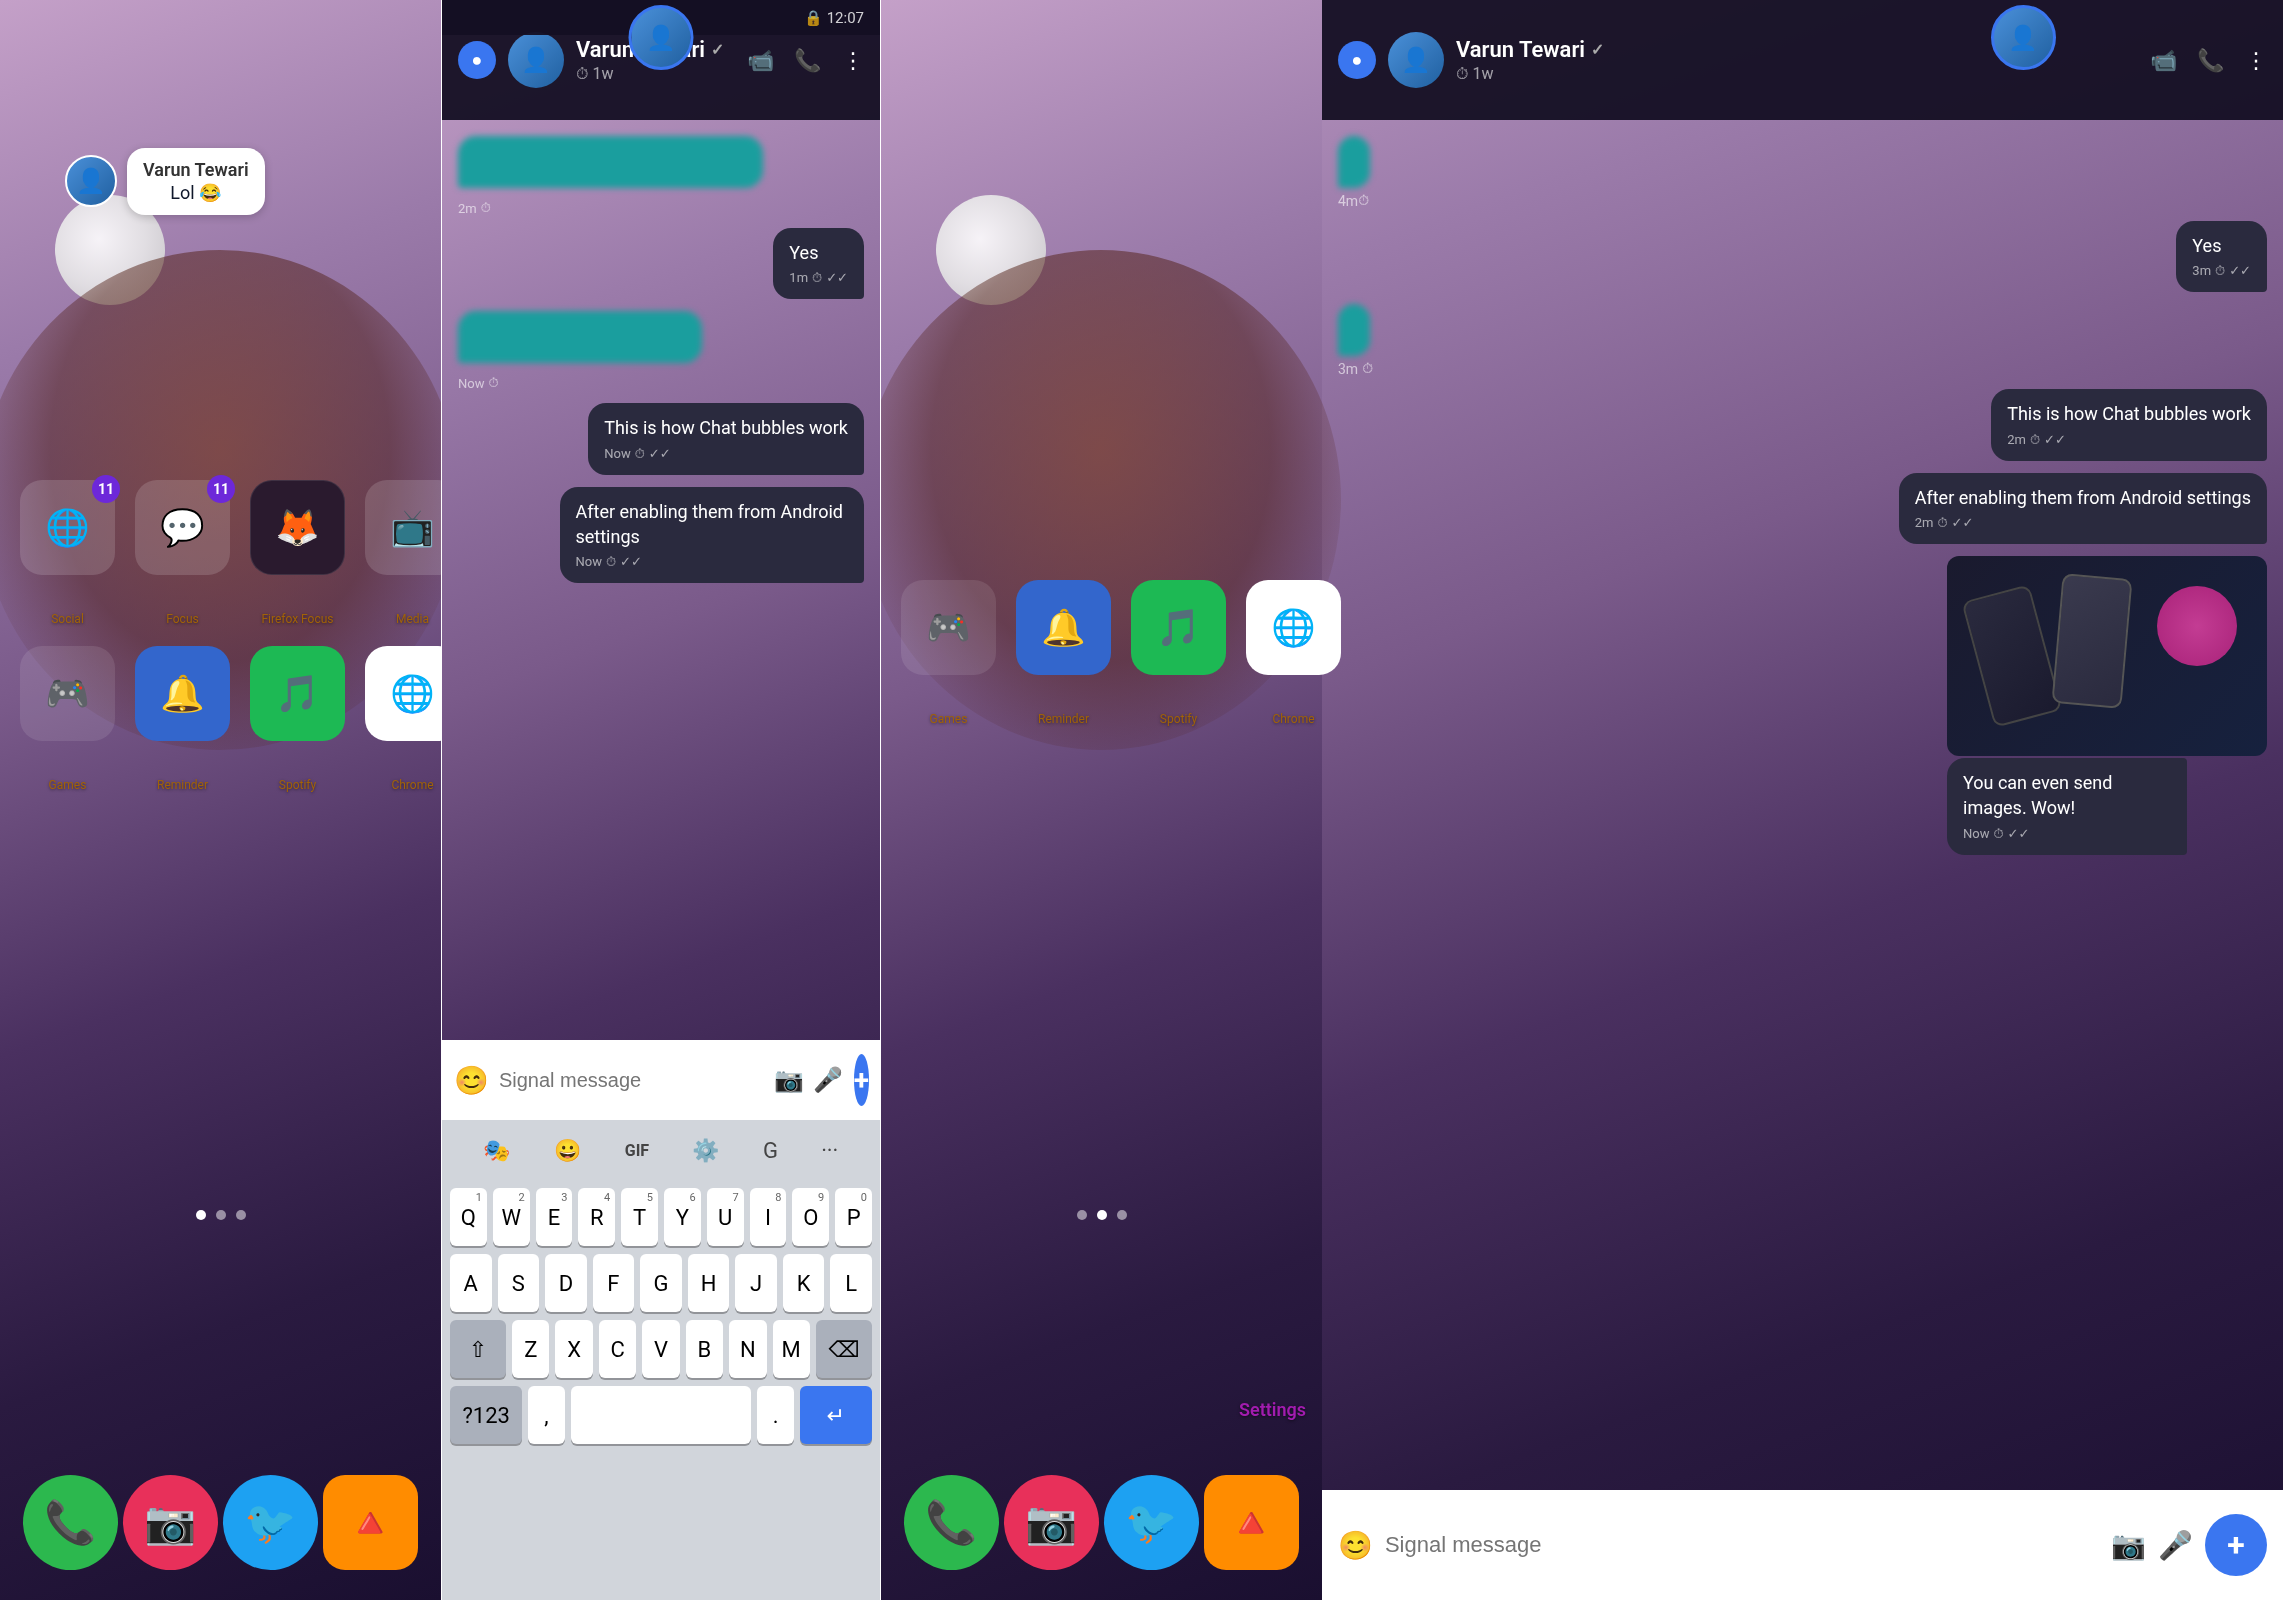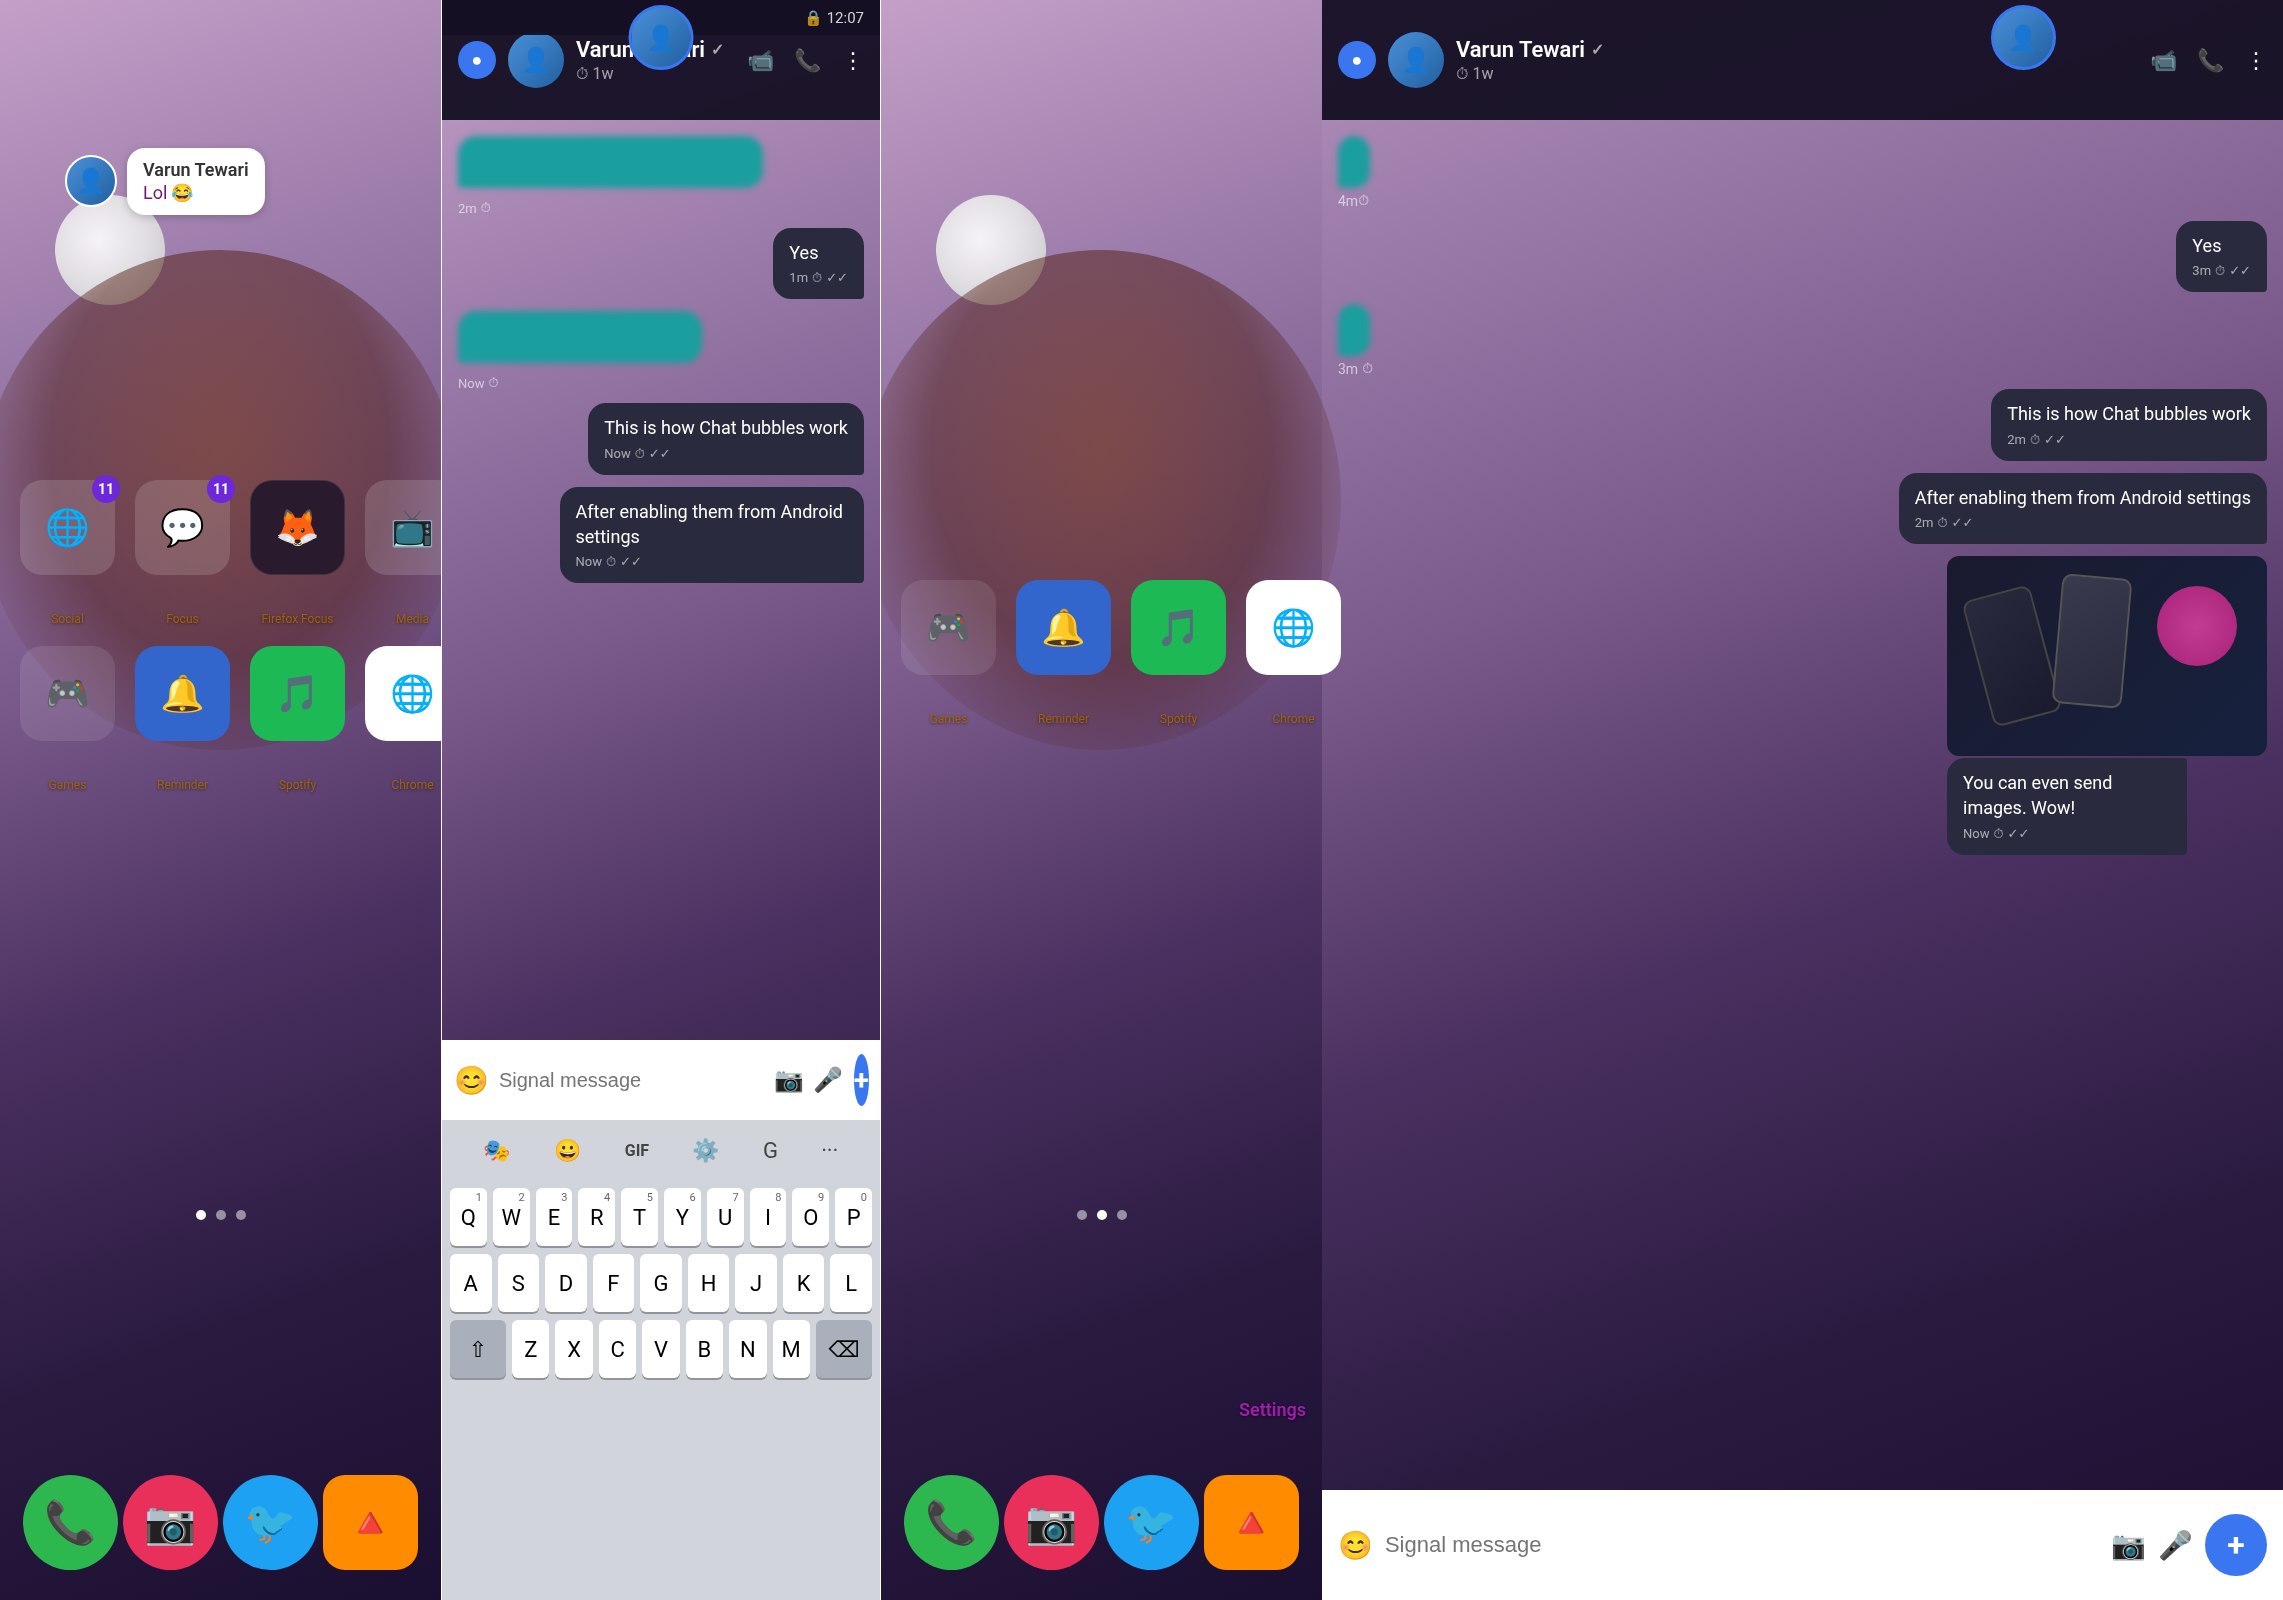--- a/index.html
+++ b/index.html
@@ -76,22 +76,23 @@
       line-height: 1.3;
       box-shadow: 0 2px 8px rgba(0,0,0,0.2);
       max-width: 200px;
     }
     .chat-bubble-notif .bubble-text .name {
       font-weight: 600;
       font-size: 18px;
       color: #333;
     }
     .chat-bubble-notif .bubble-text .msg {
-      color: #701a75;
+      color: #0f172a;
       font-size: 18px;
+      text-align: center;
     }
 
     
     .app-grid {
       position: absolute;
       top: 480px;
       left: 20px;
       right: 20px;
       display: grid;
       grid-template-columns: repeat(4, 1fr);
@@ -871,20 +872,27 @@
       <div class="kb-key">Z</div>
       <div class="kb-key">X</div>
       <div class="kb-key">C</div>
       <div class="kb-key">V</div>
       <div class="kb-key">B</div>
       <div class="kb-key">N</div>
       <div class="kb-key">M</div>
       <div class="kb-key dark-key" style="flex:1.5;">⌫</div>
     </div>
 
+    <div class="kb-row">
+      <div class="kb-key dark-key" style="flex:2;">?123</div>
+      <div class="kb-key kb-comma">,</div>
+      <div class="kb-key kb-spacebar"></div>
+      <div class="kb-key kb-period">.</div>
+      <div class="kb-key blue-key" style="flex:2;">↵</div>
+    </div>
   </div>
 </div>
 
 <div class="panel-right">
   <div class="bg-right"></div>
 
   <div class="right-home">
     <div style="position:absolute; inset:0; background: linear-gradient(160deg, #c4a0c8 0%, #9b7baa 20%, #7a5a8a 40%, #4a3060 60%, #2a1a40 80%, #1a0f30 100%);"></div>
 
     <div style="position:absolute; top:195px; left:55px; width:110px; height:110px; border-radius:50%; background:radial-gradient(circle at 40% 40%, #ffffff, #e8e8e8, #c8c8c8); opacity:0.9;"></div>

